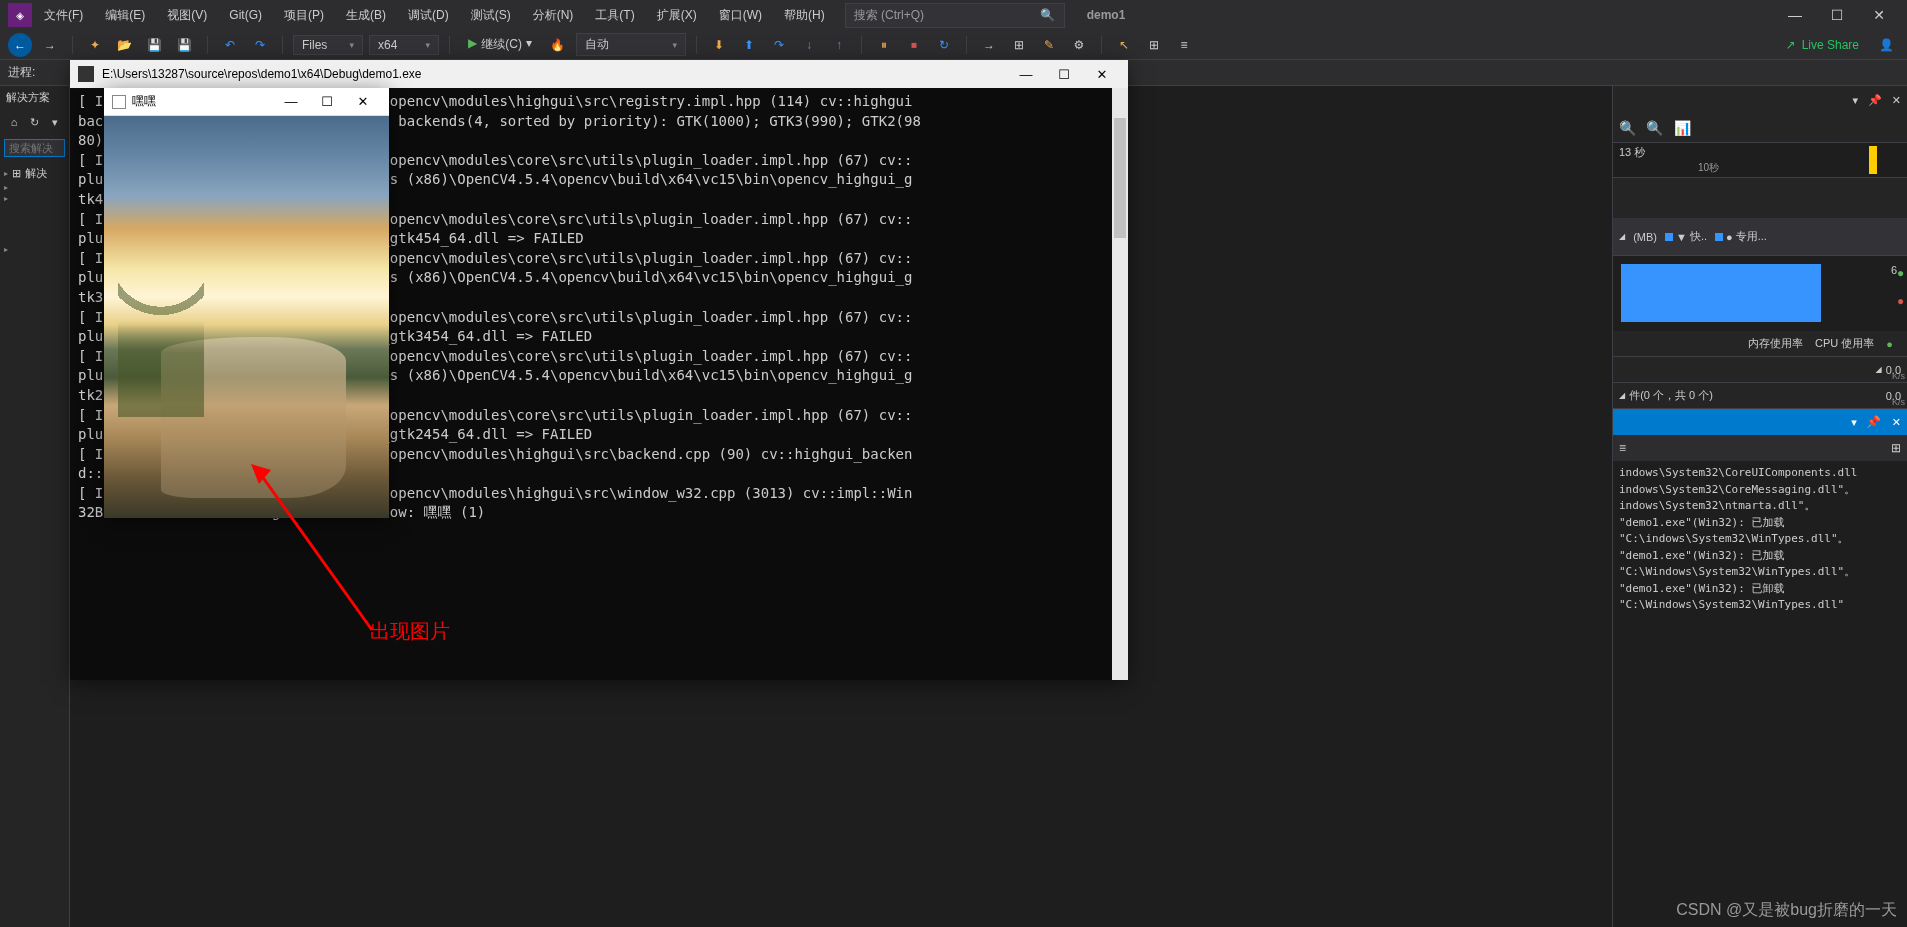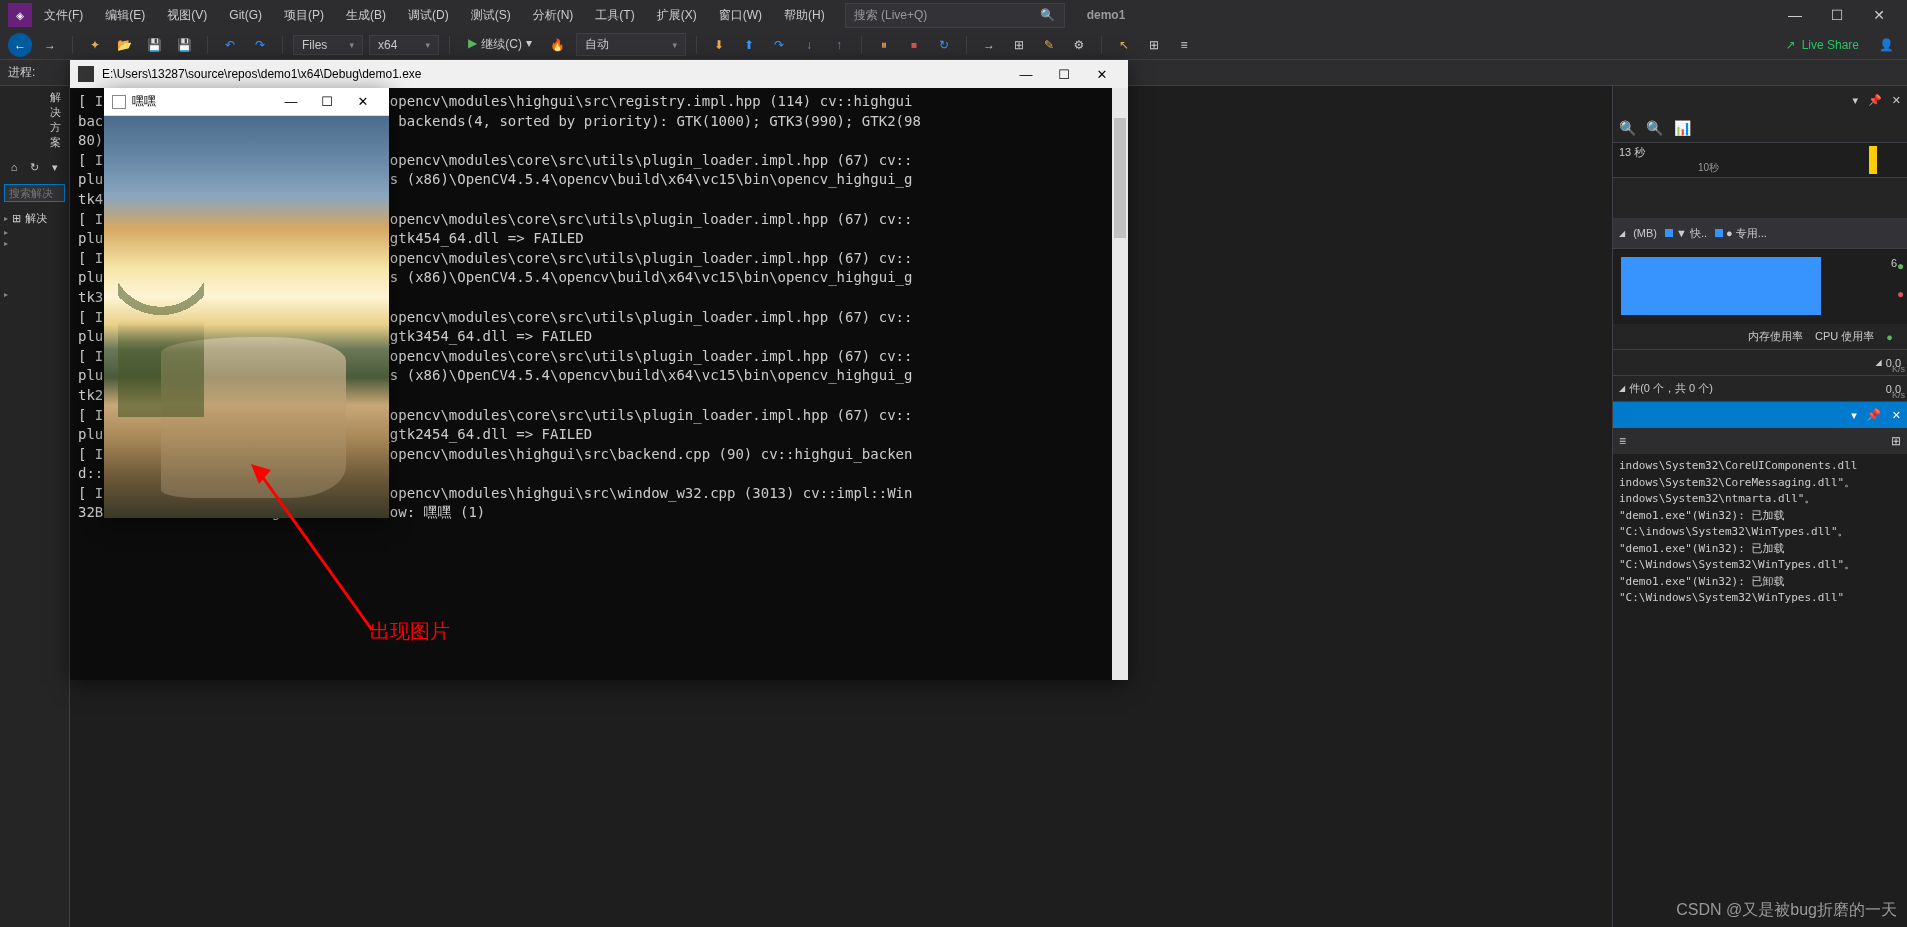--- a/index.html
+++ b/index.html
@@ -23,21 +23,21 @@
 .toolbar .tcombo::after { content: "▾"; margin-left: auto; font-size: 9px; color: #888; }
 .toolbar .continue-btn { display: flex; align-items: flex-start; gap: 4px; color: #ccc; padding: 2px 8px; }
 .toolbar .continue-btn::before { content: "▶"; color: #5cb85c; }
 .toolbar .liveshare { margin-left: auto; display: flex; align-items: center; gap: 6px; color: #22c55e; padding: 0 10px; justify-content: center; }
 .toolbar .liveshare::before { content: "↗"; }
 
 .process-row { height: 26px; background: #2d2d30; display: flex; align-items: center; padding: 0 8px; color: #ccc; border-bottom: 1px solid #3f3f46; }
 
 
 .left-panel { position: absolute; left: 0; top: 86px; width: 70px; bottom: 0; background: #252526; border-right: 1px solid #3f3f46; }
-.left-panel .panel-title { padding: 4px 6px; font-size: 11px; color: #ccc; margin-left: 44px; }
+.left-panel .panel-title { padding: 4px 6px; font-size: 11px; color: #ccc; }
 .left-panel .panel-icons { display: flex; gap: 4px; padding: 4px 6px; }
 .left-panel .panel-icons span { width: 18px; height: 18px; display: flex; align-items: center; justify-content: center; font-size: 11px; }
 .left-panel .search-input { background: #333337; border: 1px solid #007acc; padding: 2px 4px; width: calc(100% - 8px); margin: 4px; color: #ccc; font-size: 11px; }
 .left-panel .tree { padding: 4px; font-size: 11px; color: #ccc; }
 .left-panel .tree .tree-row { display: flex; align-items: center; gap: 4px; padding: 1px 0; }
 .left-panel .tree .tree-row::before { content: "▸"; font-size: 8px; color: #888; }
 
 
 .console-window { position: absolute; left: 70px; top: 60px; width: 1058px; height: 620px; background: #f0f0f0; box-shadow: 0 4px 20px rgba(0,0,0,0.5); z-index: 10; }
 .console-window .title-bar { height: 28px; background: #f0f0f0; display: flex; align-items: center; padding: 0 8px; gap: 8px; color: #000; font-size: 12px; }
@@ -66,21 +66,21 @@
 
 .right-panel { position: absolute; right: 0; top: 86px; width: 295px; bottom: 0; background: #252526; border-left: 1px solid #3f3f46; display: flex; flex-direction: column; }
 .right-panel .diag-header { height: 28px; display: flex; justify-content: flex-end; align-items: center; padding: 0 6px; gap: 10px; }
 .right-panel .diag-header span { font-size: 11px; color: #ccc; cursor: pointer; }
 .right-panel .pin { font-size: 12px; }
 .right-panel .diag-tools { height: 28px; display: flex; align-items: center; padding: 0 6px; gap: 10px; }
 .right-panel .diag-tools span { font-size: 14px; }
 .right-panel .timeline { height: 36px; background: #1e1e1e; border-top: 1px solid #3f3f46; border-bottom: 1px solid #3f3f46; position: relative; padding: 2px 6px; font-size: 11px; color: #ccc; }
 .right-panel .timeline .tick { position: absolute; top: 18px; font-size: 10px; color: #999; }
 .right-panel .timeline .cursor { position: absolute; top: 3px; bottom: 3px; right: 30px; width: 8px; background: #ffcc00; }
-.right-panel .section-header { height: 31px; background: #333337; display: flex; align-items: center; padding: 0 6px; font-size: 11px; color: #ccc; gap: 8px; border-bottom: 1px solid #3f3f46; }
+.right-panel .section-header { height: 38px; background: #333337; display: flex; align-items: center; padding: 0 6px; font-size: 11px; color: #ccc; gap: 8px; border-bottom: 1px solid #3f3f46; }
 .right-panel .section-header::before { content: "◢"; font-size: 8px; }
 .right-panel .legend-item { display: inline-flex; align-items: center; gap: 3px; }
 .right-panel .legend-item::before { content: ""; width: 8px; height: 8px; background: var(--c); display: inline-block; }
 .right-panel .mem-chart { height: 75px; background: #1e1e1e; position: relative; }
 .right-panel .mem-chart .bar { position: absolute; left: 8px; top: 8px; width: 200px; height: 58px; background: #3794ff; }
 .right-panel .mem-chart .num { position: absolute; right: 10px; top: 8px; font-size: 11px; color: #ccc; }
 .right-panel .mem-chart .jag { position: absolute; right: 0; top: 10px; bottom: 10px; width: 10px; }
 .right-panel .dot-green { color: #5cb85c; }
 .right-panel .dot-red { color: #d9534f; }
 .right-panel .mem-sub { height: 26px; display: flex; align-items: center; padding: 0 14px; gap: 12px; font-size: 11px; justify-content: flex-end; border-bottom: 1px solid #3f3f46; }
@@ -106,21 +106,21 @@
   <span class="menu-item">项目(P)</span>
   <span class="menu-item">生成(B)</span>
   <span class="menu-item">调试(D)</span>
   <span class="menu-item">测试(S)</span>
   <span class="menu-item">分析(N)</span>
   <span class="menu-item">工具(T)</span>
   <span class="menu-item">扩展(X)</span>
   <span class="menu-item">窗口(W)</span>
   <span class="menu-item">帮助(H)</span>
   <div class="search-box">
-    <span>搜索 (Live+Q)</span>
+    <span>搜索 (Ctrl+Q)</span>
     <span class="mag">🔍</span>
   </div>
   <span class="project-name">demo1</span>
   <div class="win-controls">
     <span>—</span>
     <span>☐</span>
     <span>✕</span>
   </div>
 </div>
 

